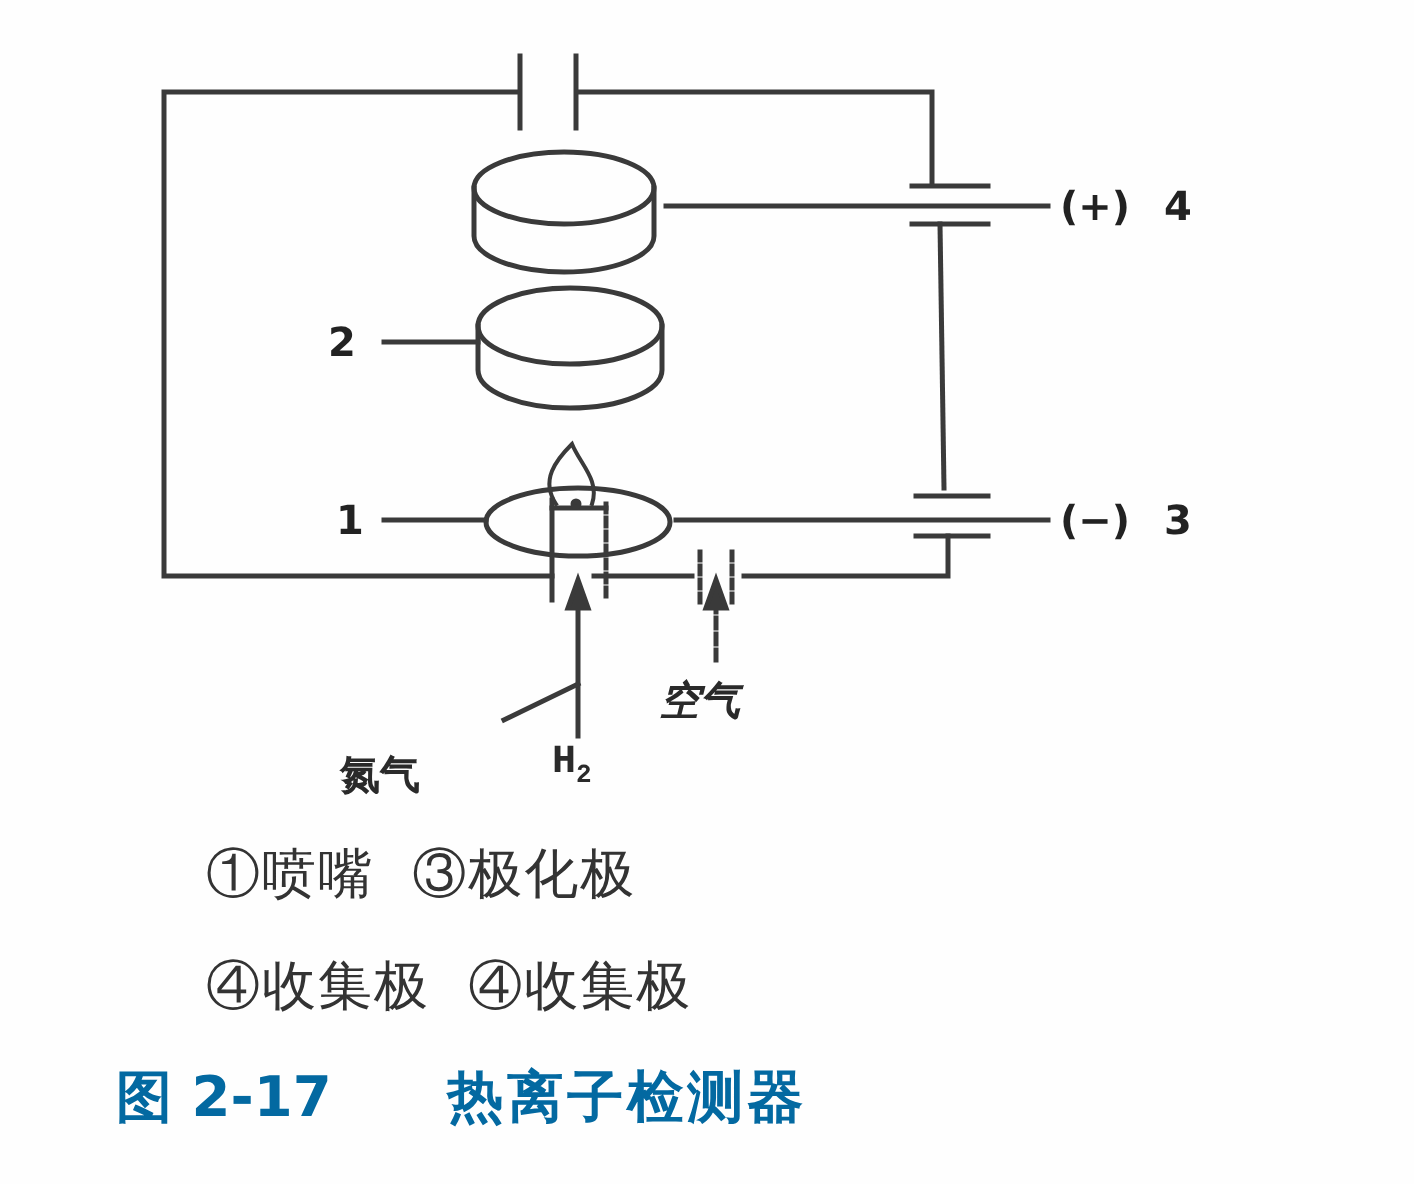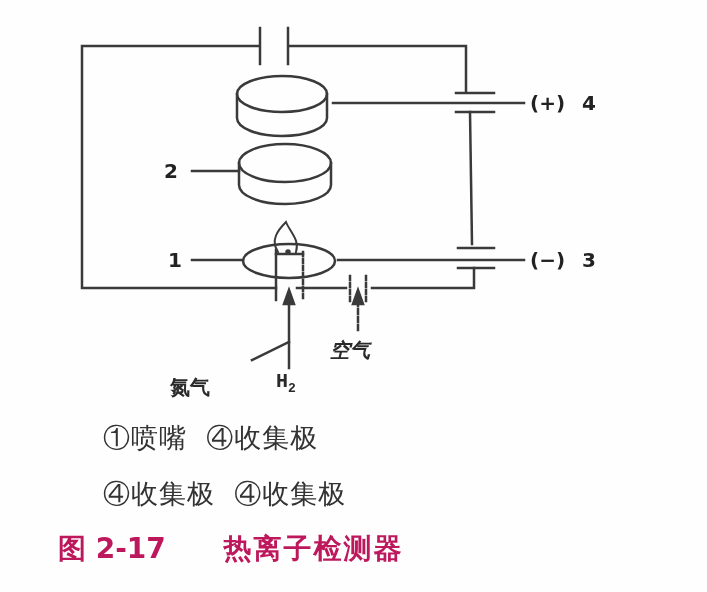--- a/index.html
+++ b/index.html
@@ -6,21 +6,21 @@
     body { width:707px; height:592px; position:relative; overflow:hidden;
            font-family:"DejaVu Serif", serif; color:#1a1a1a; }
     #diagram { position:absolute; left:0; top:0; }
     .lbl { position:absolute; font-family:"DejaVu Sans", sans-serif; font-weight:bold;
            font-size:20px; color:#222; line-height:1; }
     .gas { position:absolute; font-family:"DejaVu Sans", sans-serif; font-weight:bold;
            font-size:20px; color:#2a2a2a; line-height:1; }
     .legend { position:absolute; font-family:"DejaVu Serif", serif; font-size:27px;
               color:#333; line-height:1; letter-spacing:1px; white-space:nowrap; }
     .caption { position:absolute; left:58px; top:535px; font-family:"DejaVu Sans", sans-serif;
-               font-weight:bold; font-size:28px; color:#be185d; white-space:nowrap; line-height:1; }
+               font-weight:bold; font-size:28px; color:#0369a1; white-space:nowrap; line-height:1; }
     .caption .title { margin-left:48px; letter-spacing:2px; }
     sub { font-size:13px; }
   </style>
 </head>
 <body>
 
 <svg id="diagram" width="707" height="420" viewBox="0 0 707 420" xmlns="http://www.w3.org/2000/svg">
   <g stroke="#3a3a3a" stroke-width="2.5" fill="none" stroke-linecap="square">
 
     <g>
@@ -93,19 +93,19 @@
 </span>
 <span class="lbl" style="left:164px;top:161px;">2</span>
 <span class="lbl" style="left:168px;top:250px;">1</span>
 
 <span class="gas" style="left:170px;top:348px;margin-top:29px;">氮气</span>
 <span class="gas" style="left:276px;top:372px;font-family:Liberation Mono, monospace;">
   <span>H</span><sub>2</sub>
 </span>
 <span class="gas" style="left:330px;top:340px;font-style:italic;">空气</span>
 
-<div class="legend" style="left:103px;top:424px;white-space:pre;">①喷嘴  ④收集极</div>
+<div class="legend" style="left:103px;top:424px;white-space:pre;">①喷嘴  ③极化极</div>
 <div class="legend" style="left:103px;top:480px;white-space:pre;">④收集极  ④收集极</div>
 
 <div class="caption">
   <span>图 2-17</span>
   <span class="title">热离子检测器</span>
 </div>
 
 </body></html>

